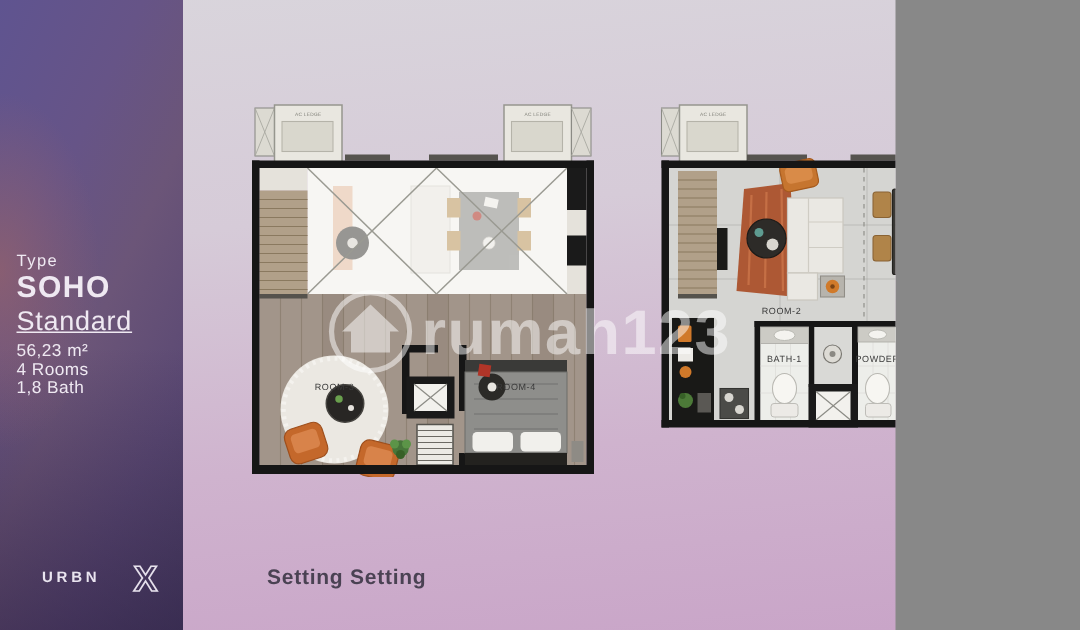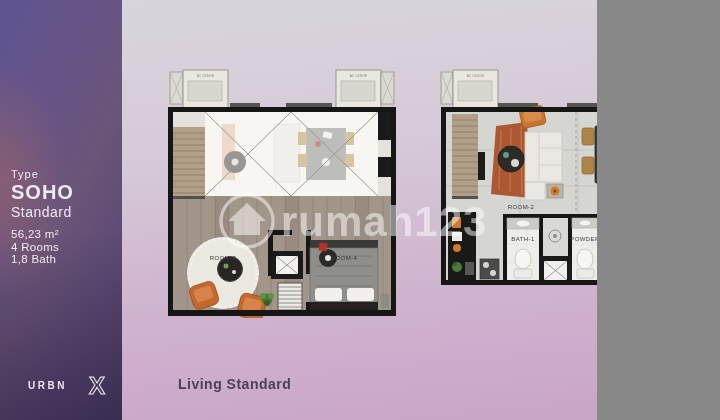--- a/index.html
+++ b/index.html
@@ -12,21 +12,21 @@
   .band{
     position:absolute;left:0;top:0;width:122px;height:420px;
     background:
       radial-gradient(95px 170px at 0% 43%, rgba(165,102,96,.55), rgba(165,102,96,0) 70%),
       linear-gradient(180deg, rgba(20,15,40,0) 55%, rgba(28,17,50,.42) 100%),
       linear-gradient(115deg,#5f5490 0%,#665487 30%,#6b5578 52%,#5c4a74 76%,#4e4168 100%);
   }
   .type-block{position:absolute;left:11px;top:168px;color:#efe9f2;}
   .type-label{font-size:11px;letter-spacing:1px;font-weight:500;}
   .type-name{font-size:20px;font-weight:bold;letter-spacing:1px;line-height:22px;margin-top:1px;}
-  .type-variant{font-size:14px;letter-spacing:.5px;margin-top:1px;}
+  .type-variant{font-size:18px;letter-spacing:.5px;margin-top:1px;text-decoration:underline;}
   .specs{position:absolute;left:11px;top:228px;color:#efe9f2;font-size:11.5px;line-height:12.5px;letter-spacing:.3px;}
   .logo{position:absolute;left:28px;top:372px;display:flex;align-items:center;gap:20px;}
   .logo-urbn{color:#e9e4ef;font-size:10px;font-weight:bold;letter-spacing:2.5px;}
   .caption{position:absolute;left:178px;top:376px;color:#4a4253;font-size:14px;font-weight:600;letter-spacing:.5px;}
   
   .keyplan{position:absolute;left:603px;top:363px;width:116px;}
   .keyplan-label{display:inline-block;font-size:5px;font-weight:bold;color:#463d4d;letter-spacing:.3px;border-bottom:.5px solid #463d4d;margin-left:10px;}
   
   .watermark{position:absolute;left:215px;top:190px;z-index:6;pointer-events:none;}
   .plan{position:absolute;z-index:2;}
@@ -53,21 +53,21 @@
     <div>1,8 Bath</div>
   </div>
 
   <div class="logo">
     <span class="logo-urbn">URBN</span>
     <svg width="28" height="26" viewBox="0 0 28 26">
       <text x="2" y="22" font-size="24" font-weight="bold" fill="none" stroke="#e6e1ec" stroke-width="1.1">X</text>
     </svg>
   </div>
 
-  <div class="caption">Living Standard</div>
+  <div class="caption">Setting Setting</div>
 
   <svg class="plan" style="left:166px;top:66px;" width="232" height="252" viewBox="0 0 232 252">
 
     <g>
       <rect x="4" y="6" width="13" height="32" fill="#dcdad2" stroke="#8a8a84" stroke-width=".7"></rect>
       <path d="M4 6 L17 38 M17 6 L4 38" stroke="#a9a9a1" stroke-width=".6"></path>
       <rect x="17" y="4" width="45" height="38" fill="#e9e7e0" stroke="#96968e" stroke-width="1"></rect>
       <rect x="22" y="15" width="34" height="20" fill="#d9d7cd" stroke="#b5b3a9" stroke-width=".7"></rect>
       <text x="39.5" y="11" text-anchor="middle" class="ac-label">AC LEDGE</text>
     </g>

